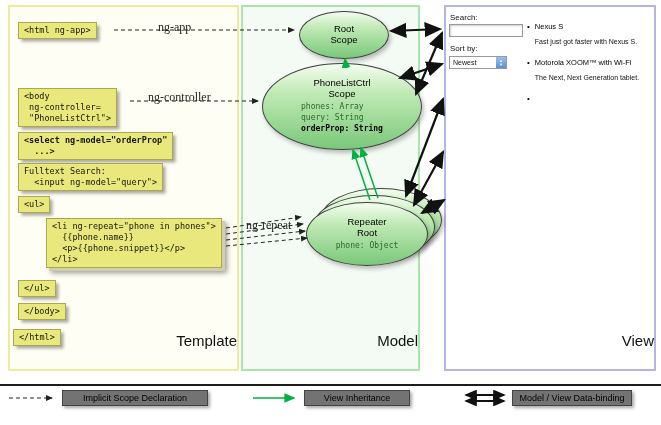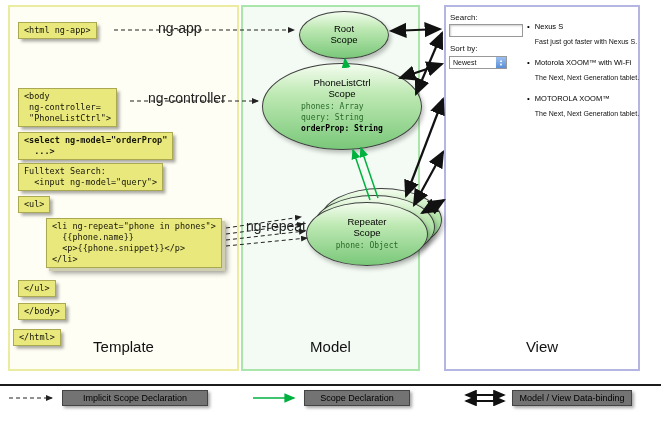--- a/index.html
+++ b/index.html
@@ -2,40 +2,40 @@
 <html><head>
 <meta charset="utf-8">
 <style>
   html,body{margin:0;padding:0;background:#fff;}
   .canvas{position:relative;width:661px;height:425px;background:#fff;overflow:hidden;
           font-family:"Liberation Sans",sans-serif;}
   
   .panel{position:absolute;box-sizing:border-box;top:5px;height:366px;}
   .panel-template{left:8px;width:231px;border:2px solid #ececa0;background:#fffef4;}
   .panel-model{left:241px;width:179px;border:2px solid #aae6aa;background:#f4fbf4;}
-  .panel-view{left:444px;width:196px;border:2px solid #b5b5e2;background:#ffffff;}
-  .panel-label{position:absolute;bottom:14px;left:0;width:100%;text-align:center;
+  .panel-view{left:444px;width:212px;border:2px solid #b5b5e2;background:#ffffff;}
+  .panel-label{position:absolute;bottom:20px;left:0;width:100%;text-align:right;
                font-size:15px;color:#111;}
   
   .codebox{position:absolute;background:#e9e87c;border:1px solid #aaa952;padding:2px 5px;
            font-family:"DejaVu Sans Mono",monospace;font-size:8.5px;line-height:1.3;
            color:#15150a;white-space:pre;box-shadow:2.5px 2.5px 3px rgba(0,0,0,.35);z-index:3;}
   .codebox.bold{font-weight:bold;}
   .codebox.stacked{box-shadow:3px 3px 0 #cfcfb0,5px 5px 5px rgba(0,0,0,.4);}
   
   .ellipse{position:absolute;border-radius:50%;border:1px solid #3f3f3f;
            background:linear-gradient(180deg,#f4fdef 0%,#bfe9b4 35%,#7ac87a 100%);
            box-shadow:2px 3px 4px rgba(0,0,0,.25);display:flex;flex-direction:column;
            align-items:center;justify-content:center;z-index:4;}
   .scope-title{font-size:9.5px;line-height:1.15;color:#000;text-align:center;white-space:pre-line;}
   .scope-props{font-family:"DejaVu Sans Mono",monospace;font-size:8px;line-height:1.35;
                color:#2a6b2a;text-align:left;margin-top:2px;}
   .scope-props .bold-prop{font-weight:bold;color:#000;}
   
-  .arrow-label{position:absolute;font-family:Liberation Sans, sans-serif;font-size:14px;
+  .arrow-label{position:absolute;font-family:Liberation Serif, serif;font-size:12px;
                color:#222;z-index:6;}
   
   .arrows{position:absolute;left:0;top:0;z-index:5;pointer-events:none;}
   
   .view-label{position:absolute;font-size:8px;color:#111;z-index:3;}
   .search-input{position:absolute;left:449px;top:24px;width:74px;height:13px;box-sizing:border-box;
                 border:1px solid #999;background:#fff;box-shadow:inset 1px 1px 2px rgba(0,0,0,.2);z-index:3;}
   .sort-select{position:absolute;left:449px;top:56px;width:58px;height:13px;box-sizing:border-box;
                border:1px solid #999;background:#fff;display:flex;align-items:center;z-index:3;}
   .sort-select .val{flex:1;font-size:7px;padding-left:3px;color:#111;white-space:nowrap;overflow:hidden;}
@@ -98,21 +98,21 @@
       <div>phones: Array</div>
       <div>query: String</div>
       <div class="bold-prop">orderProp: String</div>
     </div>
   </div>
 
   <div class="ellipse" style="left:320px;top:188px;width:120px;height:62px;"></div>
   <div class="ellipse" style="left:313px;top:195px;width:120px;height:62px;"></div>
   <div class="ellipse" style="left:306px;top:202px;width:120px;height:62px;">
     <div class="scope-title">Repeater
-Scope</div>
+Root</div>
     <div class="scope-props">
       <div>phone: Object</div>
     </div>
   </div>
 
   <span class="arrow-label" style="left:158px;top:20px;">ng-app</span>
   <span class="arrow-label" style="left:148px;top:90px;">ng-controller</span>
   <span class="arrow-label" style="left:246px;top:218px;">ng-repeat</span>
 
   <span class="view-label" style="left:450px;top:13px;">Search:</span>
@@ -136,24 +136,20 @@
     </div>
     <div class="phone-item">
       <span class="bullet">•</span>
       <span>
         <div class="phone-name">Motorola XOOM™ with Wi-Fi</div>
         <div class="phone-snippet">The Next, Next Generation tablet.</div>
       </span>
     </div>
     <div class="phone-item">
       <span class="bullet">•</span>
-      <span>
-        <div class="phone-name">MOTOROLA XOOM™</div>
-        <div class="phone-snippet">The Next, Next Generation tablet.</div>
-      </span>
     </div>
   </div>
 
   <svg class="arrows" width="661" height="425">
     <defs>
       <marker id="ab" orient="auto-start-reverse" markerWidth="8" markerHeight="8" refX="7" refY="3.5">
         <path d="M0,0L8,3.5L0,7Z" fill="#111"></path>
       </marker>
       <marker id="as" orient="auto" markerWidth="7" markerHeight="7" refX="6" refY="3">
         <path d="M0,0L7,3L0,6Z" fill="#222"></path>
@@ -195,21 +191,21 @@
   <div class="legend-box" style="left:62px;width:146px;">Implicit Scope Declaration</div>
 
   <svg class="legend-arrow" style="left:252px;top:392px;" width="50" height="12">
     <defs>
         <marker id="l2" orient="auto" markerWidth="7" markerHeight="7" refX="6" refY="3">
           <path d="M0,0L7,3L0,6Z" fill="#00b140"></path>
         </marker>
       </defs>
     <line x1="1" y1="6" x2="42" y2="6" stroke="#00b140" stroke-width="1.6" marker-end="url(#l2)"></line>
   </svg>
-  <div class="legend-box" style="left:304px;width:106px;">Scope Declaration</div>
+  <div class="legend-box" style="left:304px;width:106px;">View Inheritance</div>
 
   <svg class="legend-arrow" style="left:460px;top:390px;" width="50" height="16">
     <defs>
         <marker id="l3" orient="auto-start-reverse" markerWidth="7" markerHeight="7" refX="6" refY="3">
           <path d="M0,0L7,3L0,6Z" fill="#111"></path>
         </marker>
       </defs>
     <line x1="6" y1="5" x2="44" y2="5" stroke="#111" stroke-width="1.8" marker-start="url(#l3)" marker-end="url(#l3)"></line>
     <line x1="6" y1="11" x2="44" y2="11" stroke="#111" stroke-width="1.8" marker-start="url(#l3)" marker-end="url(#l3)"></line>
   </svg>

